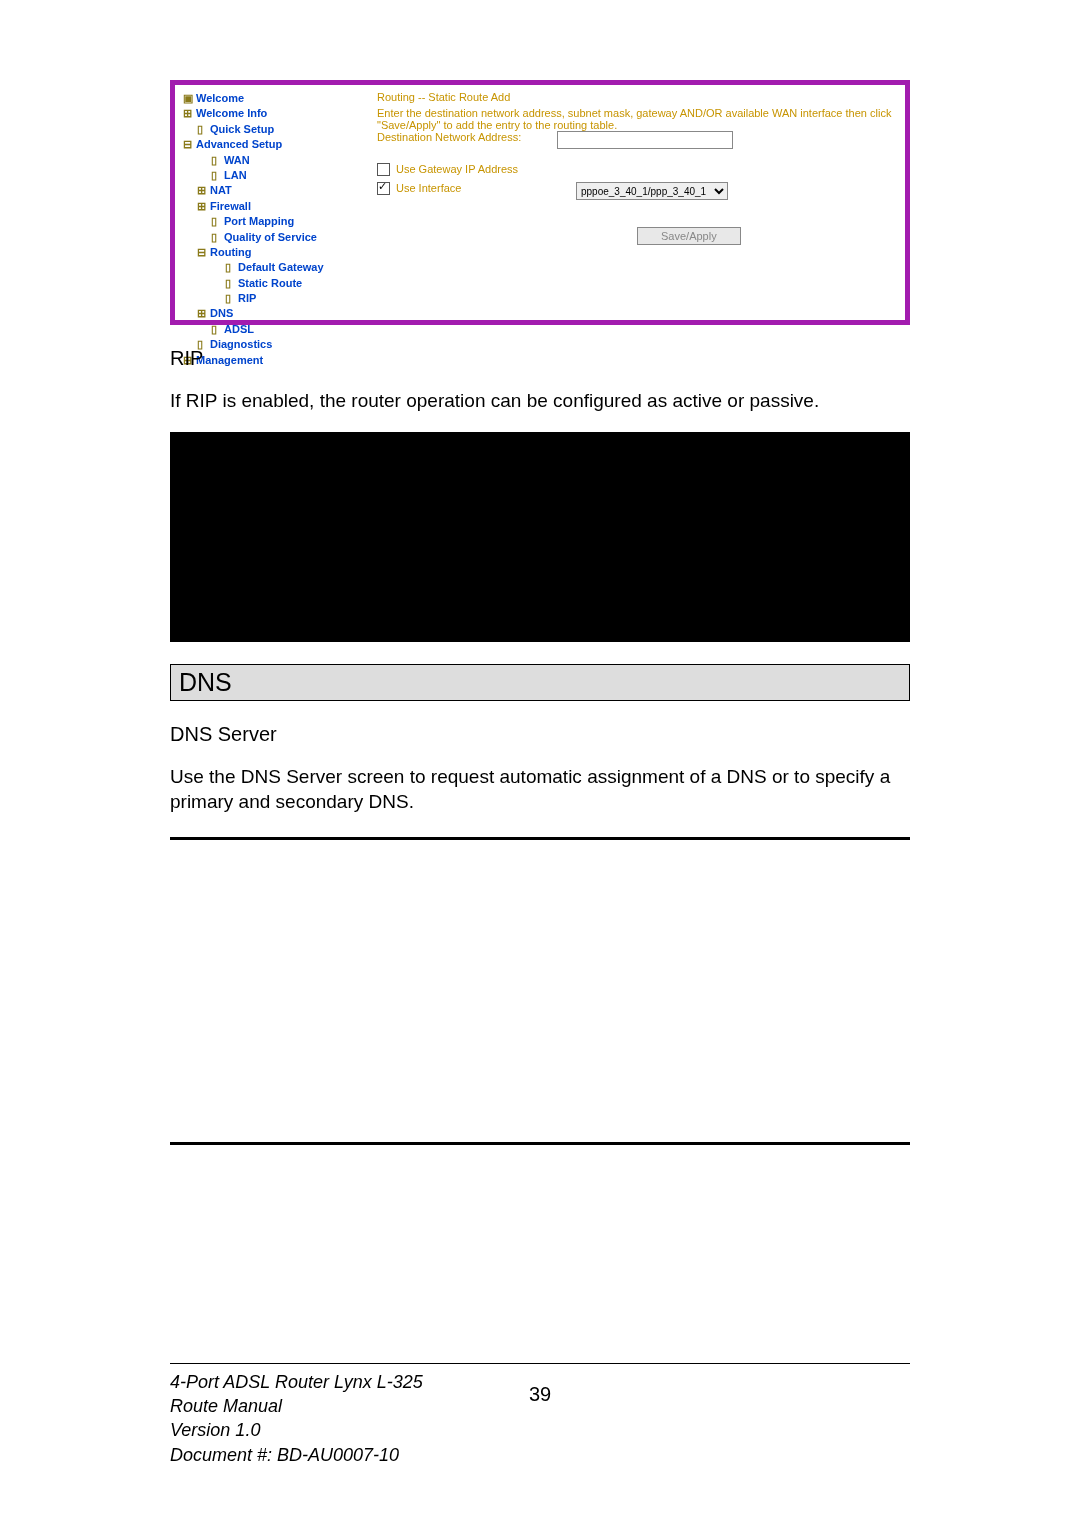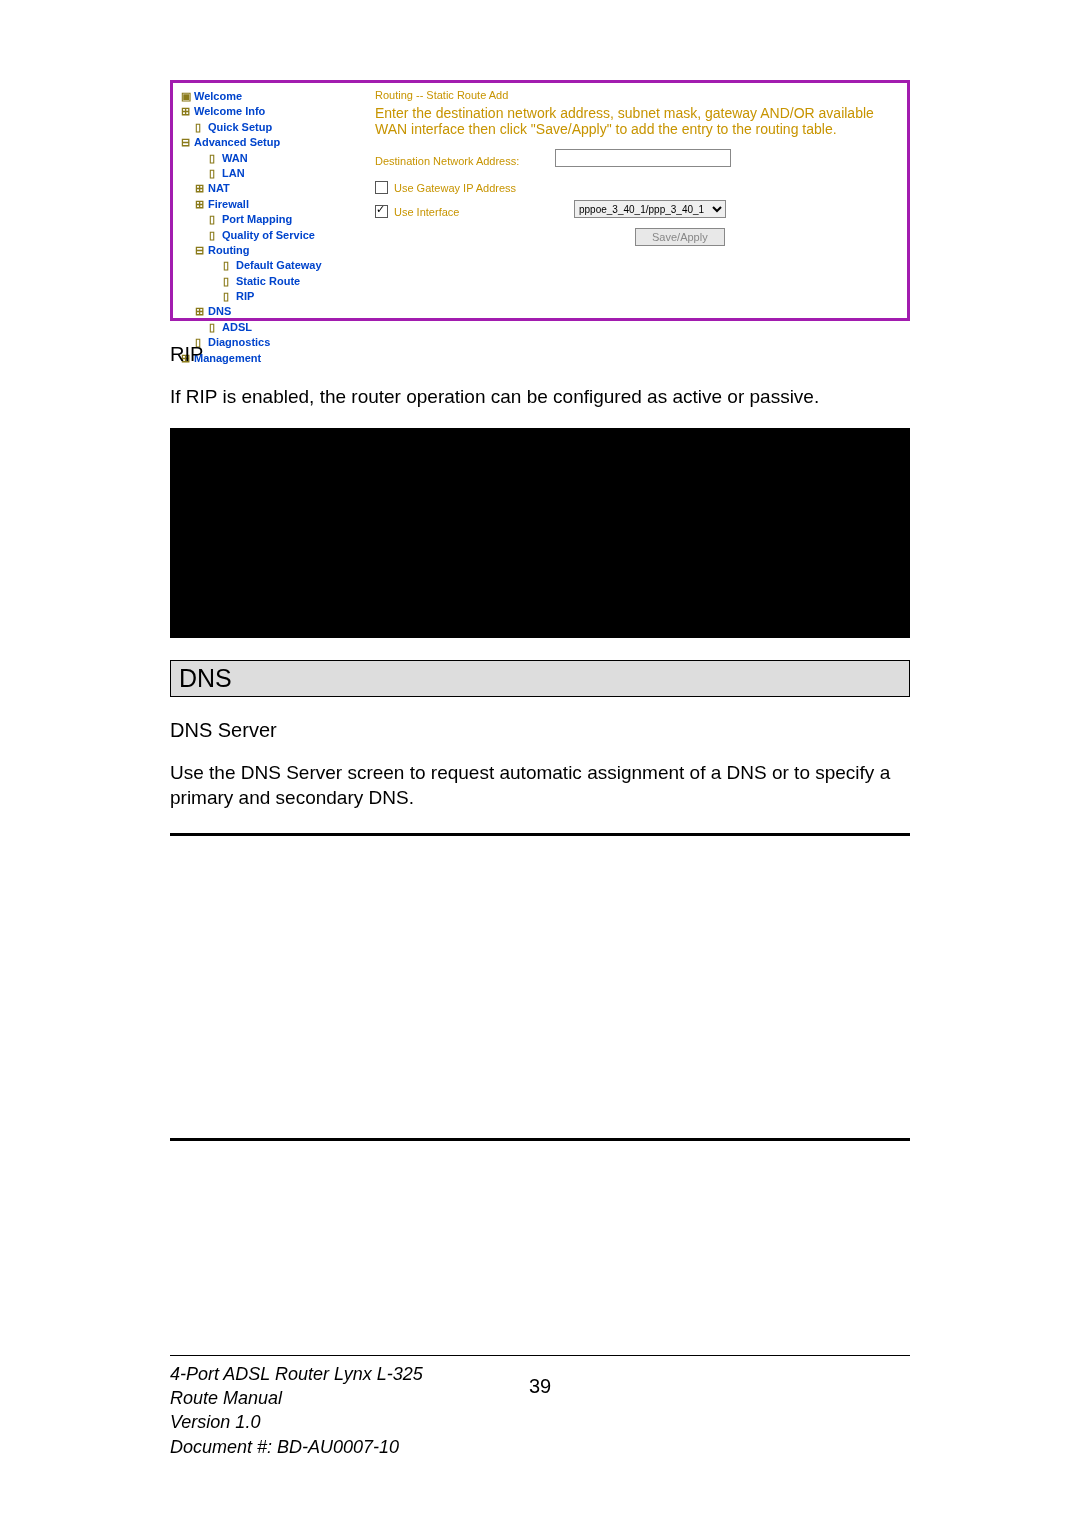--- a/index.html
+++ b/index.html
@@ -1,39 +1,39 @@
 <!DOCTYPE html>
 <html><head>
 <meta charset="utf-8">
 <style>
 html,body{margin:0;padding:0;background:#fff;font-family:Arial,Helvetica,sans-serif;color:#000}
 .page{width:1080px;height:1527px;margin:0 auto;position:relative;box-sizing:border-box;padding:80px 170px 40px 170px}
-.screenshot1{border:3px solid #a21caf;background:#fff;height:235px;display:flex;font-size:11px}
+.screenshot1{border:5px solid #a21caf;background:#fff;height:235px;display:flex;font-size:11px}
 .tree{width:180px;padding:6px 4px 6px 8px;color:#0044cc;line-height:1.4}
 .tree .node{white-space:nowrap}
 .tree .lvl1{padding-left:14px}
 .tree .lvl2{padding-left:28px}
 .tree .lvl3{padding-left:42px}
 .tree .bold{font-weight:bold}
 .tree .icn{display:inline-block;width:10px;margin-right:3px;color:#8a7a1a}
 .content1{flex:1;padding:6px 10px;color:#c79400}
 .content1 .title{font-weight:normal;margin-bottom:4px}
-.content1 .desc{font-size:14px;margin-bottom:12px}
-.content1 .row{display:flex;align-items:flex-end;margin-bottom:6px;font-size:11px}
+.content1 .desc{font-size:11px;margin-bottom:0}
+.content1 .row{display:flex;align-items:flex-start;margin-bottom:6px;font-size:11px}
 .content1 .lbl{width:180px}
 .content1 input[type=text]{width:170px;height:14px;border:1px solid #888;font-size:10px}
 .content1 select{width:152px;height:18px;border:1px solid #888;font-size:10px;background:#efefef}
-.content1 .btn{display:inline-block;border:1px solid #888;background:#e8e8e8;color:#888;padding:2px 16px;font-size:11px;margin-left:260px;margin-top:4px}
+.content1 .btn{display:inline-block;border:1px solid #888;background:#e8e8e8;color:#888;padding:2px 23px;font-size:11px;margin-left:260px;margin-top:21px}
 .body-text{font-size:19px;line-height:1.35;margin-top:18px}
 .heading-small{font-size:20px;margin-top:22px;margin-bottom:8px}
 .blackbox{background:#000;height:210px;margin-top:18px}
 .section-bar{border:1px solid #000;background:#ddd;font-size:25px;padding:3px 8px;margin-top:22px}
 .thick-hr{border:0;border-top:3px solid #000;margin:22px 0 0 0}
 .blankfig{height:280px}
-.footer{position:absolute;left:170px;right:170px;bottom:68px}
+.footer{position:absolute;left:170px;right:170px;bottom:60px}
 .footer .rule{border-top:1.5px solid #000;margin-bottom:6px}
 .footer .ln{font-style:italic;font-size:18px;line-height:1.35}
 .footer .pgno{position:absolute;left:50%;top:20px;transform:translateX(-50%);font-size:20px;font-style:normal}
 .cb{display:inline-block;width:11px;height:11px;border:1px solid #555;margin-right:6px;vertical-align:middle;position:relative}
 .cb.checked::after{content:"✓";position:absolute;left:0;top:-3px;font-size:11px;color:#000}
 </style>
 </head>
 <body>
 
 <div class="page">

